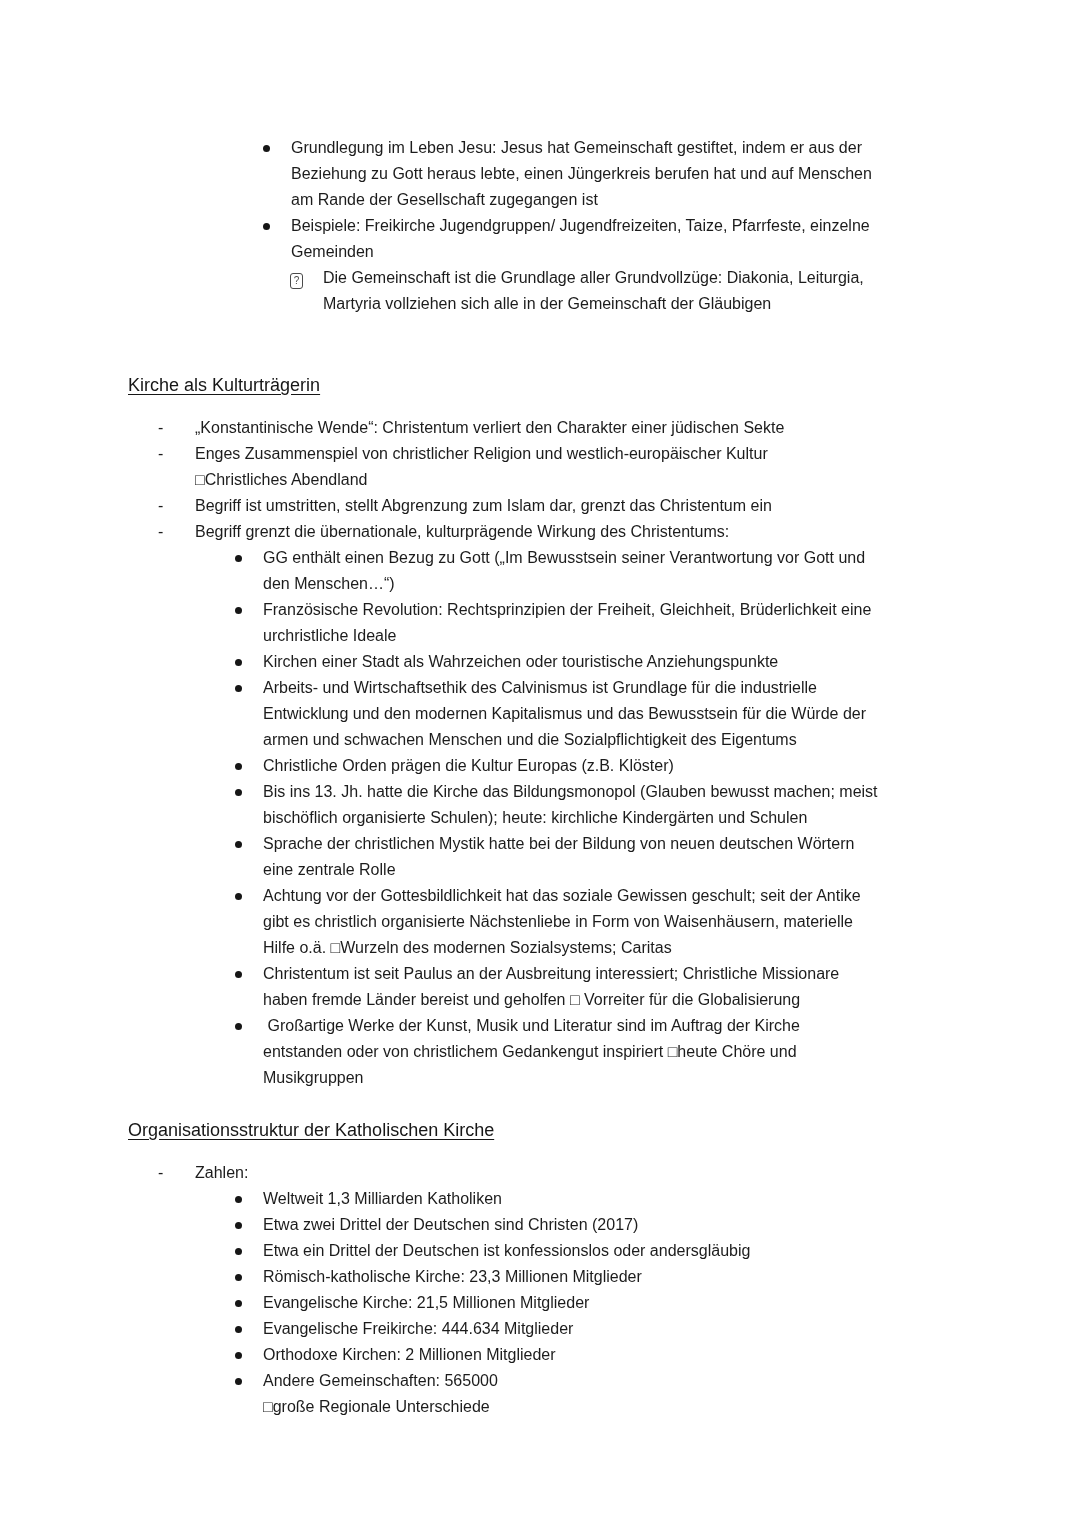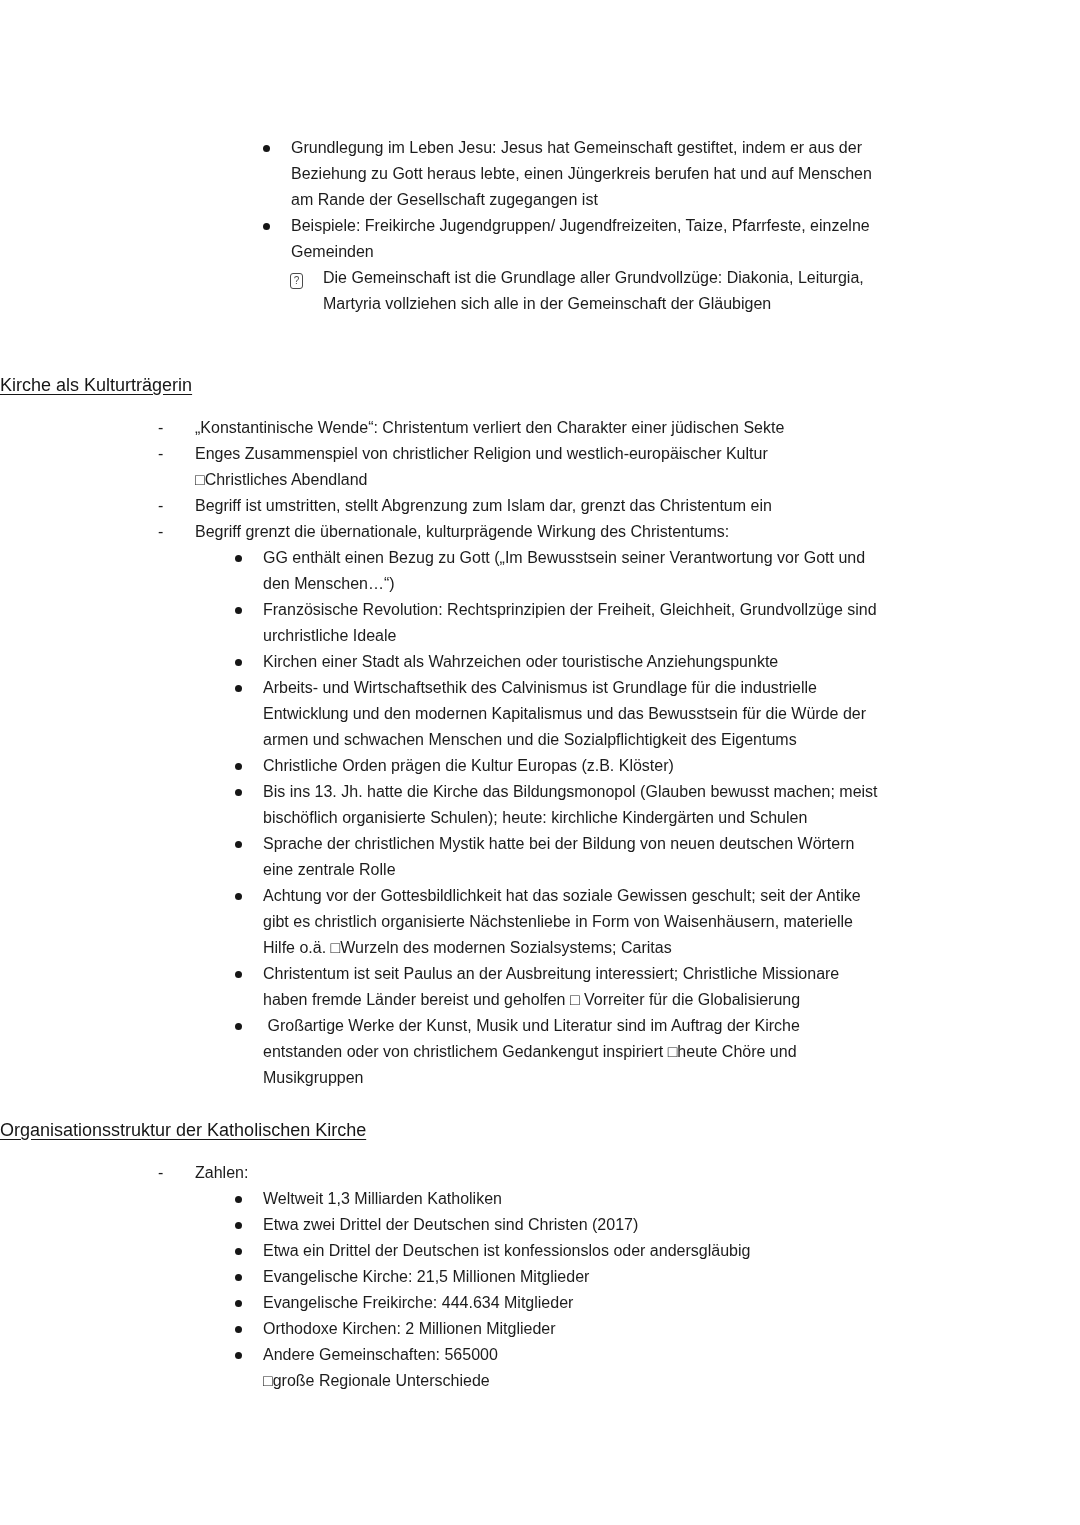--- a/index.html
+++ b/index.html
@@ -49,20 +49,21 @@
     text-align: center;
     color: #4a4a4a;
   }
   
   .intro-list   { padding-left: 263px; }
   .subnote      { padding-left: 290px; display: flex; align-items: flex-start; }
   .dash-list    { padding-left: 158px; }
   .bullet-list  { padding-left: 235px; }
   
   .heading {
+    margin-left: 128px;
     font-size: 18px;
     line-height: 26px;
     font-weight: 400;
     text-decoration: underline;
     text-underline-offset: 3px;
     color: #161616;
   }
   
   #heading-kultur        { margin-top: 55px; }
   #dash-list-kultur      { margin-top: 17px; }
@@ -116,21 +117,21 @@
   </ul>
 
   <ul class="bullet-list">
     <li class="li">
       <span class="m m-bullet"></span>
       <span class="t">GG enthält einen Bezug zu Gott („Im Bewusstsein seiner Verantwortung vor Gott und
 den Menschen…“)</span>
     </li>
     <li class="li">
       <span class="m m-bullet"></span>
-      <span class="t">Französische Revolution: Rechtsprinzipien der Freiheit, Gleichheit, Grundvollzüge sind
+      <span class="t">Französische Revolution: Rechtsprinzipien der Freiheit, Gleichheit, Brüderlichkeit eine
 urchristliche Ideale</span>
     </li>
     <li class="li">
       <span class="m m-bullet"></span>
       <span class="t">Kirchen einer Stadt als Wahrzeichen oder touristische Anziehungspunkte</span>
     </li>
     <li class="li">
       <span class="m m-bullet"></span>
       <span class="t">Arbeits- und Wirtschaftsethik des Calvinismus ist Grundlage für die industrielle
 Entwicklung und den modernen Kapitalismus und das Bewusstsein für die Würde der
@@ -186,20 +187,24 @@
     <li class="li">
       <span class="m m-bullet"></span>
       <span class="t">Etwa zwei Drittel der Deutschen sind Christen (2017)</span>
     </li>
     <li class="li">
       <span class="m m-bullet"></span>
       <span class="t">Etwa ein Drittel der Deutschen ist konfessionslos oder andersgläubig</span>
     </li>
     <li class="li">
       <span class="m m-bullet"></span>
+      <span class="t">Römisch-katholische Kirche: 23,3 Millionen Mitglieder</span>
+    </li>
+    <li class="li">
+      <span class="m m-bullet"></span>
       <span class="t">Evangelische Kirche: 21,5 Millionen Mitglieder</span>
     </li>
     <li class="li">
       <span class="m m-bullet"></span>
       <span class="t">Evangelische Freikirche: 444.634 Mitglieder</span>
     </li>
     <li class="li">
       <span class="m m-bullet"></span>
       <span class="t">Orthodoxe Kirchen: 2 Millionen Mitglieder</span>
     </li>

